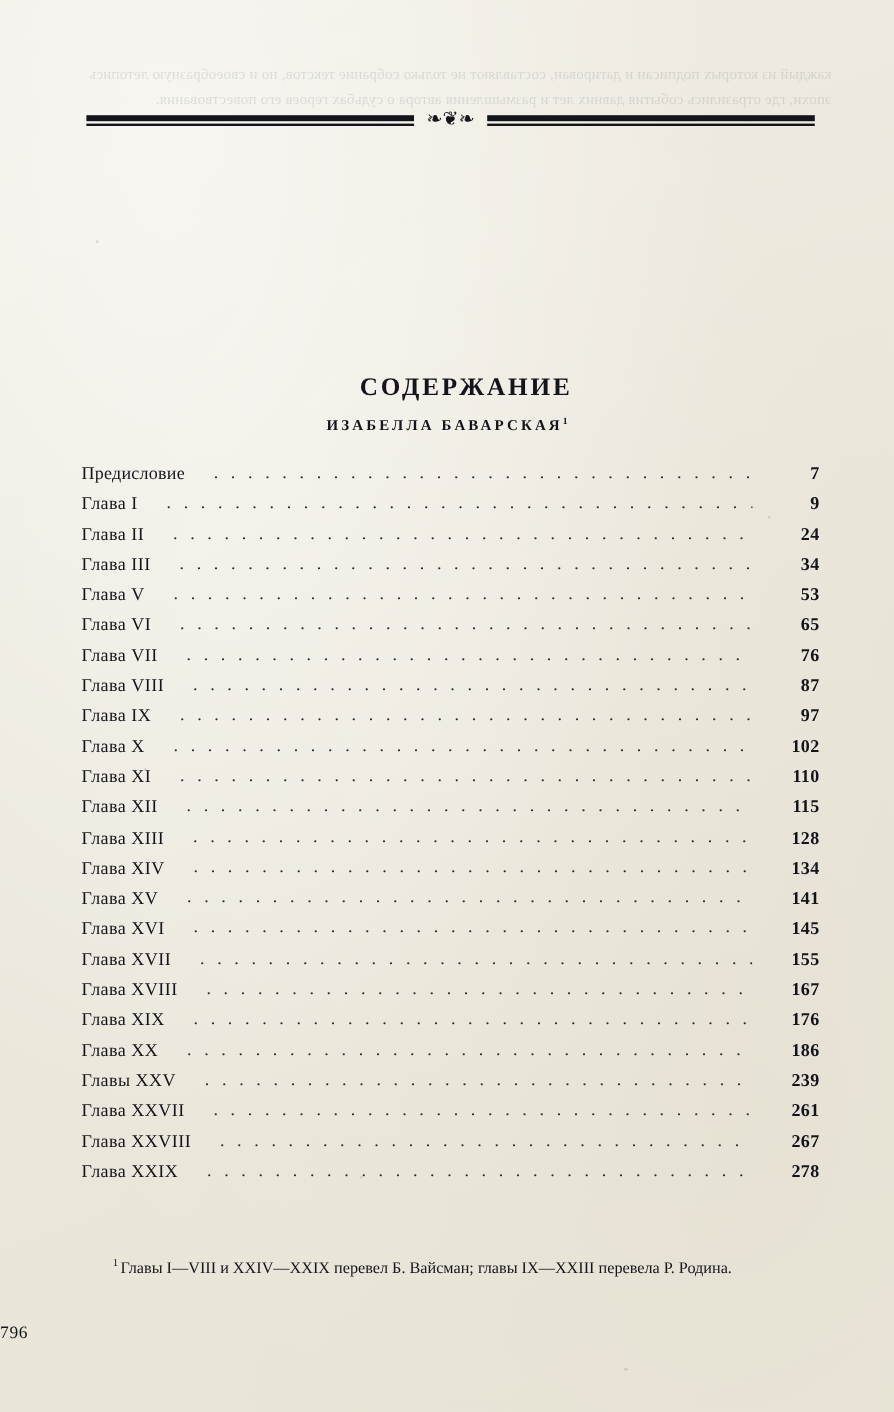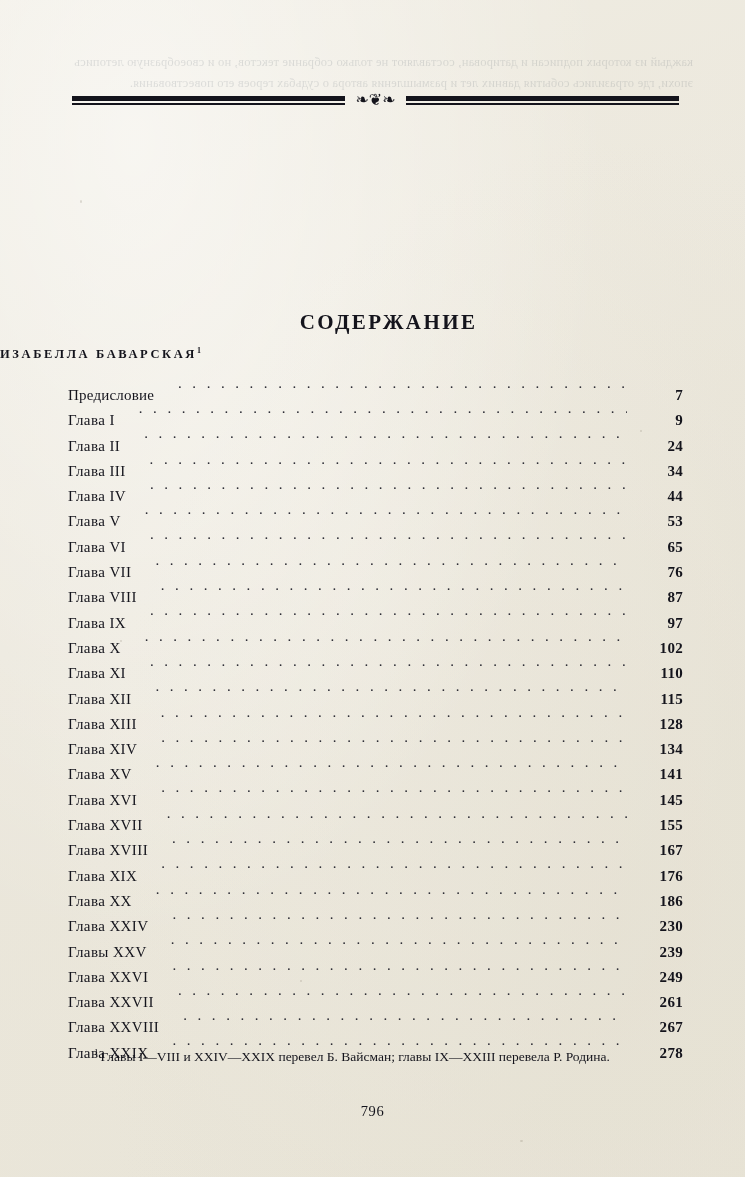--- a/index.html
+++ b/index.html
@@ -101,20 +101,21 @@
     font-weight: bold;
     font-size: 21px;
     letter-spacing: 2.4px;
     color: #14141c;
   }
   .subtitle {
     position: absolute;
     top: 346px;
     left: 0;
     width: 100%;
+    text-align: center;
     font-family: "Liberation Serif", serif;
     font-weight: bold;
     font-size: 12.5px;
     letter-spacing: 2.6px;
     color: #14141c;
   }
   .subtitle .fn {
     font-size: 8px;
     vertical-align: super;
     letter-spacing: 0;
@@ -122,21 +123,21 @@
 
   
   .toc {
     position: absolute;
     top: 383px;
     left: 68px;
     right: 62px;
   }
   .toc-row {
     display: flex;
-    align-items: flex-start;
+    align-items: flex-end;
     font-size: 15px;
     line-height: 25.3px;
     color: #14141c;
     white-space: nowrap;
     gap: 16px;
   }
   .toc-label {
     flex: 0 0 auto;
     letter-spacing: 0.4px;
   }
@@ -188,21 +189,21 @@
     display: inline-block;
     width: 26px;
   }
 
   
   .folio {
     position: absolute;
     top: 1103px;
     left: 0;
     width: 100%;
-    text-align: center;
+    text-align: left;
     font-size: 14.5px;
     letter-spacing: 0.6px;
     color: #14141c;
   }
 
   
   .speck {
     position: absolute;
     background: rgba(90,80,60,0.18);
     border-radius: 50%;
@@ -245,25 +246,20 @@
       <span class="toc-label">Глава II</span>
       <span class="toc-dots"></span>
       <span class="toc-page">24</span>
     </div>
     <div class="toc-row">
       <span class="toc-label">Глава III</span>
       <span class="toc-dots"></span>
       <span class="toc-page">34</span>
     </div>
     <div class="toc-row">
-      <span class="toc-label">Глава IV</span>
-      <span class="toc-dots"></span>
-      <span class="toc-page">44</span>
-    </div>
-    <div class="toc-row">
       <span class="toc-label">Глава V</span>
       <span class="toc-dots"></span>
       <span class="toc-page">53</span>
     </div>
     <div class="toc-row">
       <span class="toc-label">Глава VI</span>
       <span class="toc-dots"></span>
       <span class="toc-page">65</span>
     </div>
     <div class="toc-row">
@@ -330,33 +326,23 @@
       <span class="toc-label">Глава XIX</span>
       <span class="toc-dots"></span>
       <span class="toc-page">176</span>
     </div>
     <div class="toc-row">
       <span class="toc-label">Глава XX</span>
       <span class="toc-dots"></span>
       <span class="toc-page">186</span>
     </div>
     <div class="toc-row">
-      <span class="toc-label">Глава XXIV</span>
-      <span class="toc-dots"></span>
-      <span class="toc-page">230</span>
-    </div>
-    <div class="toc-row">
       <span class="toc-label">Главы XXV</span>
       <span class="toc-dots"></span>
       <span class="toc-page">239</span>
-    </div>
-    <div class="toc-row">
-      <span class="toc-label">Глава XXVI</span>
-      <span class="toc-dots"></span>
-      <span class="toc-page">249</span>
     </div>
     <div class="toc-row">
       <span class="toc-label">Глава XXVII</span>
       <span class="toc-dots"></span>
       <span class="toc-page">261</span>
     </div>
     <div class="toc-row">
       <span class="toc-label">Глава XXVIII</span>
       <span class="toc-dots"></span>
       <span class="toc-page">267</span>

